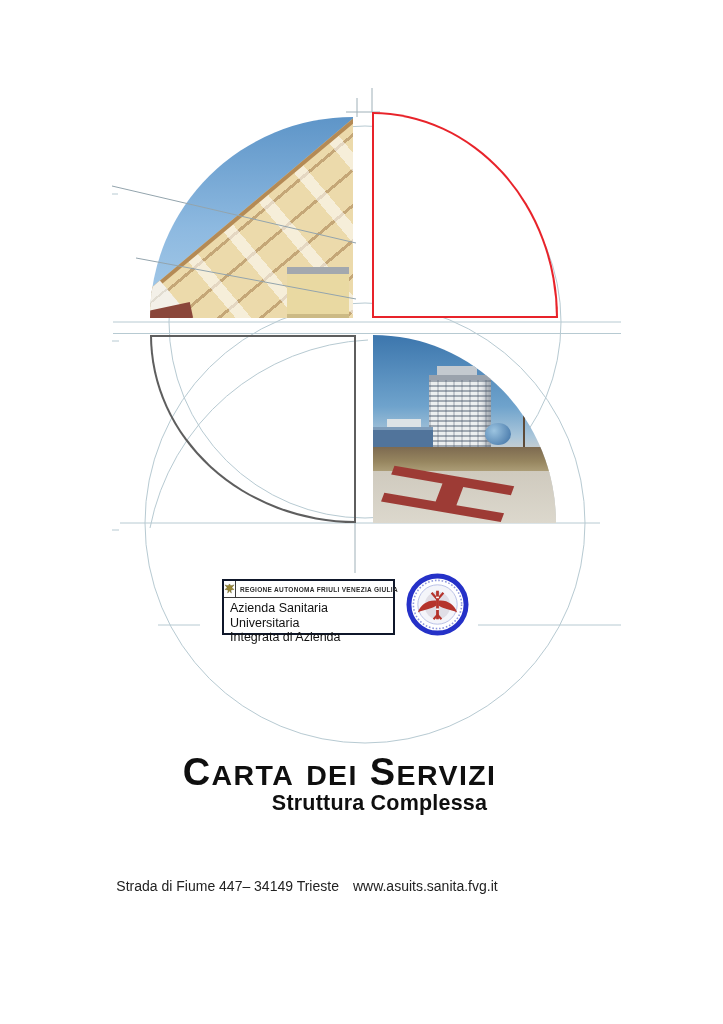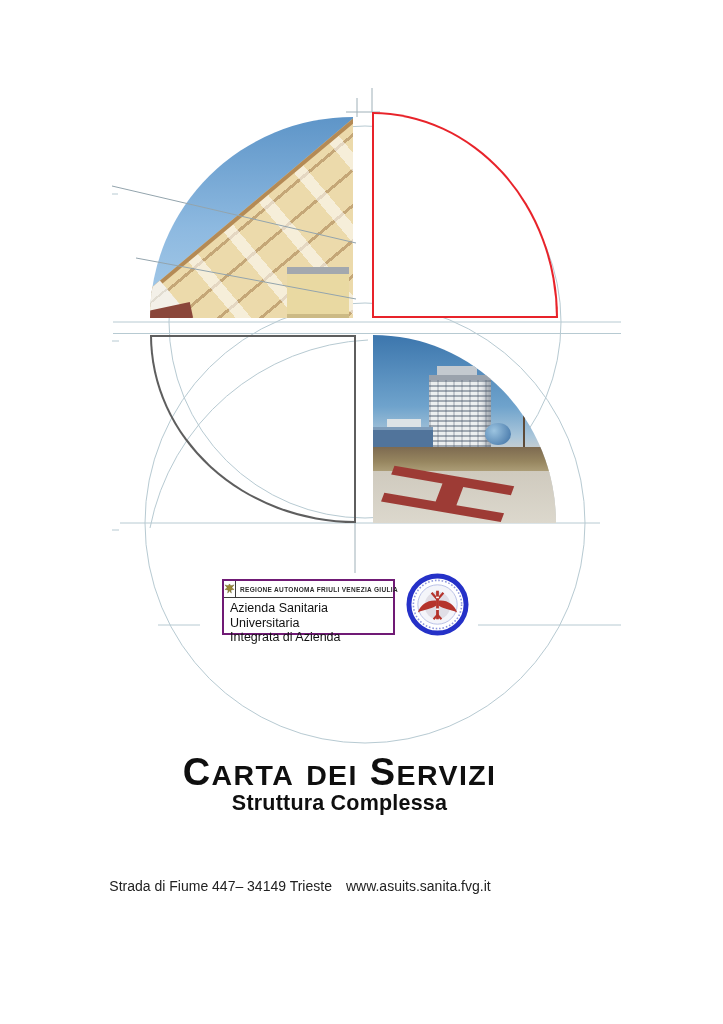--- a/index.html
+++ b/index.html
@@ -89,41 +89,41 @@
   .helipad { position:absolute; left:-10px; top:126px; width:170px; height:66px;
     display:flex; align-items:center; justify-content:center; transform:skewY(-3deg); }
   .helipad-letter {
     font-weight:bold; font-size:150px; line-height:1; color:#9d3b35;
     transform: scaleY(0.40) scaleX(1.25) rotate(97deg) skewX(-28deg);
   }
 
   
   .logo-box {
     position:absolute; left:222px; top:579px; width:173px; height:56px;
-    box-sizing:border-box; border:2px solid #701a75; background:#ffffff; z-index:3;
+    box-sizing:border-box; border:2px solid #0f172a; background:#ffffff; z-index:3;
   }
   .logo-header { height:16px; border-bottom:1.5px solid #3c3c3c; display:flex; align-items:center; }
   .eagle-cell { width:16px; height:100%; border-right:1.5px solid #3c3c3c;
     display:flex; align-items:center; justify-content:center; box-sizing:border-box; }
   .region-text { font-size:6.5px; letter-spacing:0.32px; color:#2b2b2b; padding-left:4px;
     font-weight:bold; white-space:nowrap; }
   .org-text { padding:3px 0 0 6px; font-size:12.5px; line-height:14.5px; color:#111111; }
 
   .seal { position:absolute; left:406px; top:573px; width:63px; height:63px; z-index:3; }
 
   
   .title-line { position:absolute; left:0; width:679px; text-align:center; color:#0f0f0f;
     font-weight:bold; line-height:1; z-index:3; }
   .t-big   { font-size:38px; }
   .t-small { font-size:28.5px; }
   .t1 { top:753px; letter-spacing:1.4px; }
-  .t2 { top:793px; font-size:21.5px; letter-spacing:0.2px; }
+  .t2 { top:793px; font-size:21.5px; letter-spacing:0.2px;margin-left:40px; }
   .t3 { top:817px; letter-spacing:0.8px; }
   .word { margin:0 6px; }
-  .footer-line { position:absolute; left:0; top:878px; width:600px; text-align:center;
+  .footer-line { position:absolute; left:7px; top:878px; width:600px; text-align:center;
     font-size:14px; color:#222222; z-index:3; }
   .footer-line .gap { display:inline-block; width:14px; }
 </style>
 </head>
 <body>
 
 <div class="page">
 
   <svg class="deco deco-under" viewBox="0 0 723 1024" fill="none" stroke="#b7cad2" stroke-width="1">
     <circle cx="365" cy="322" r="196"></circle>

